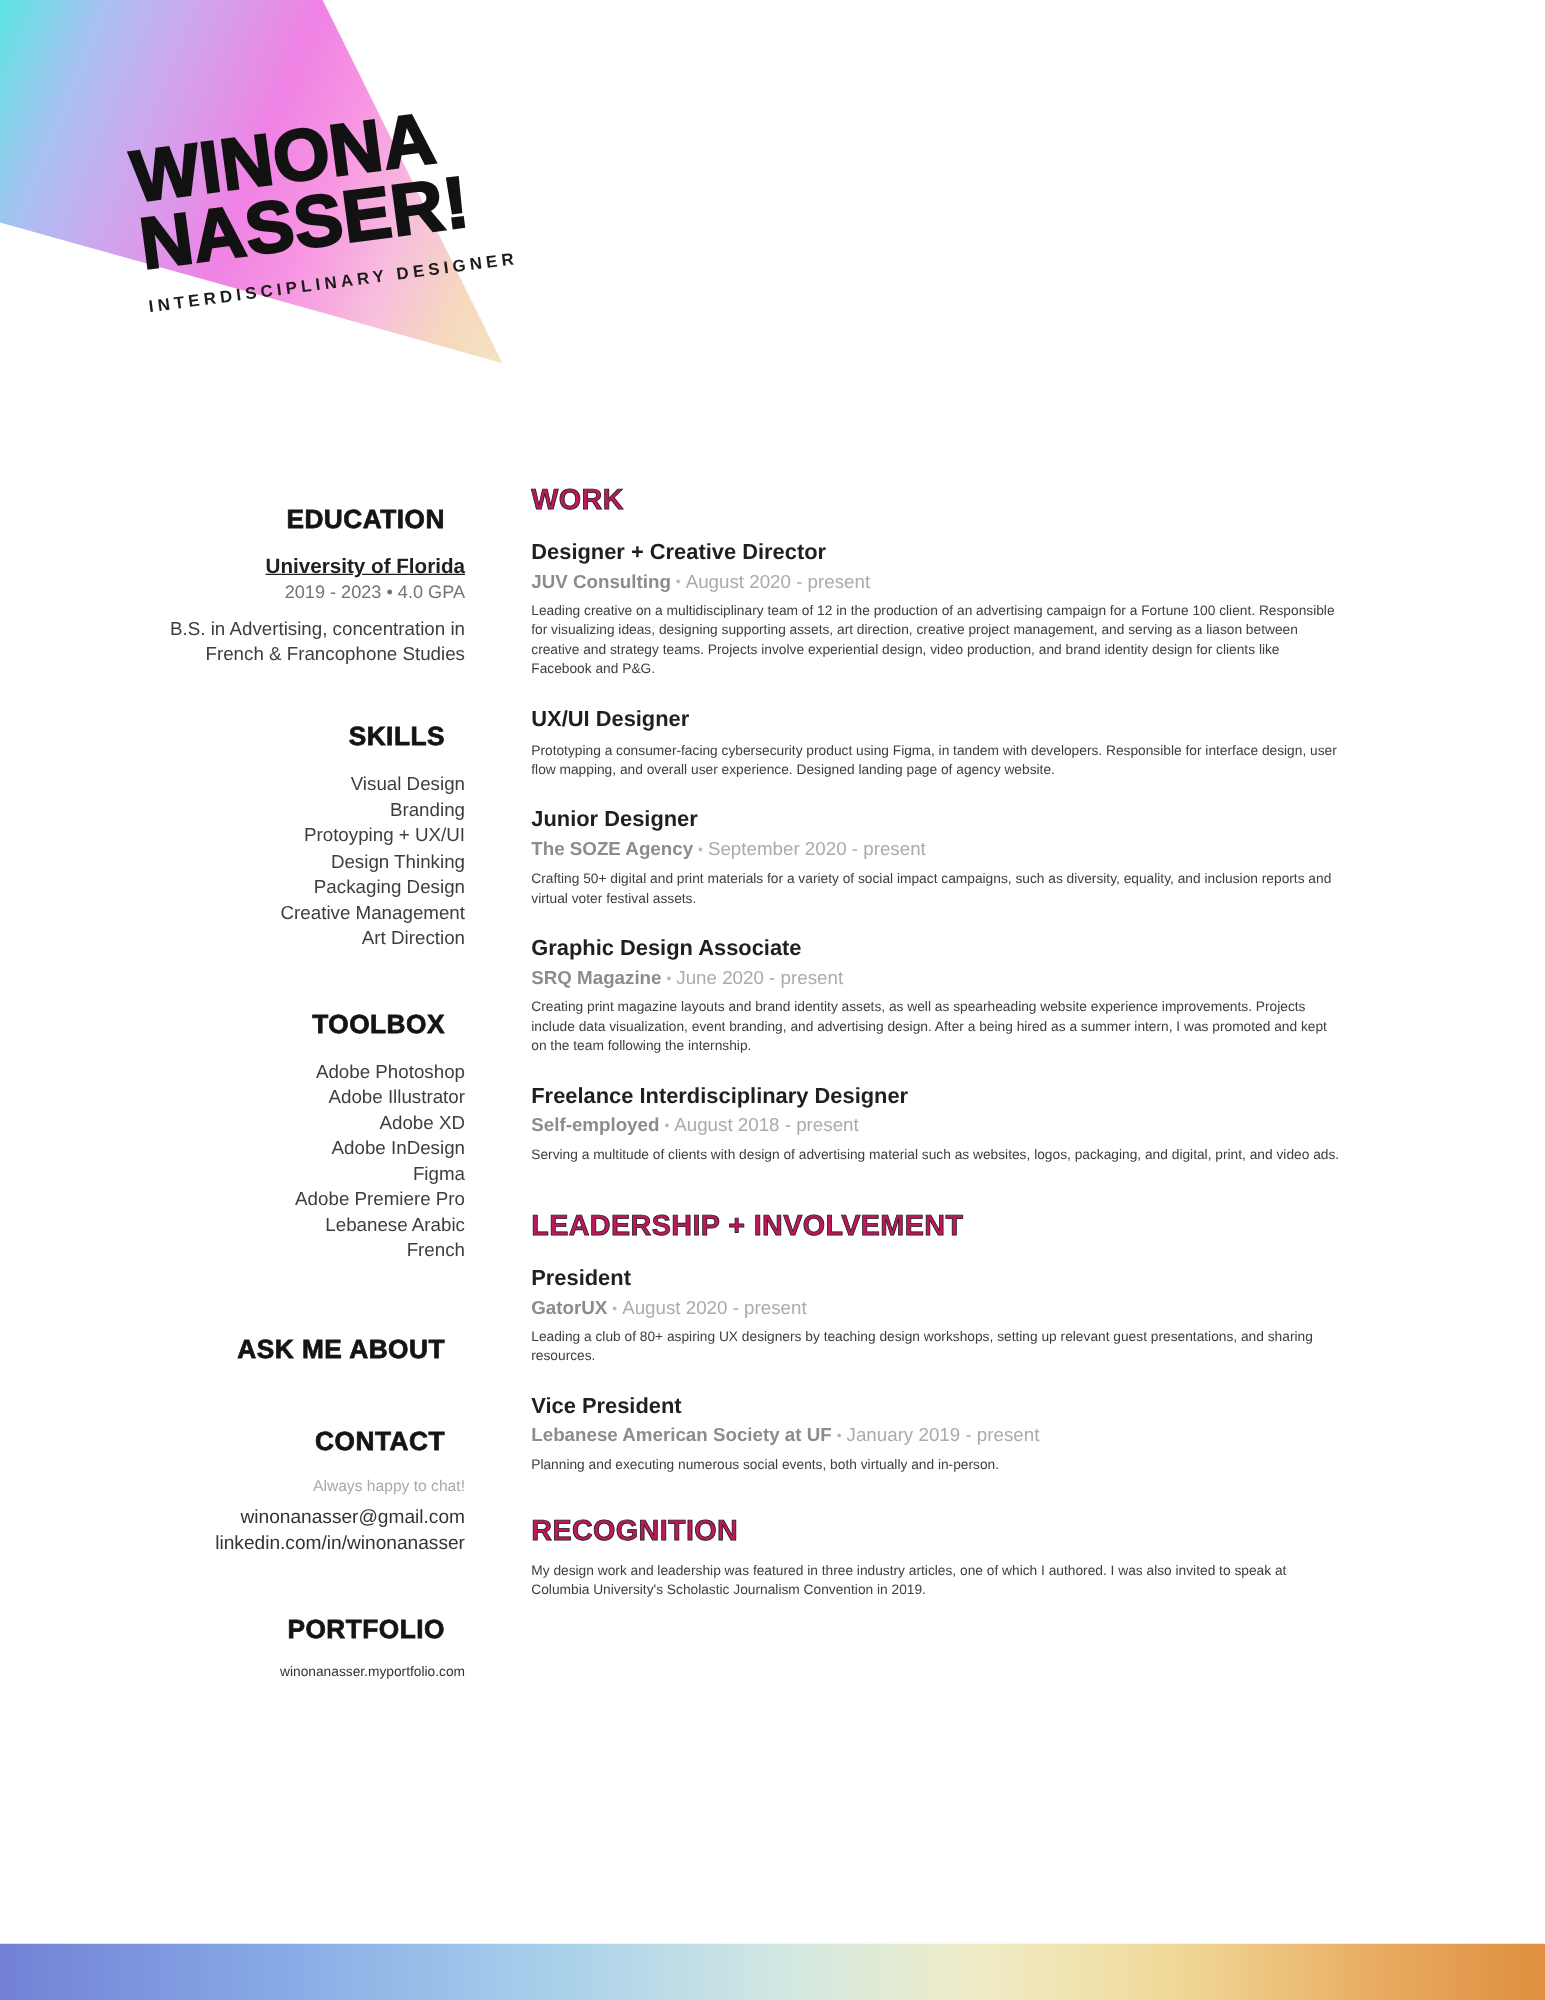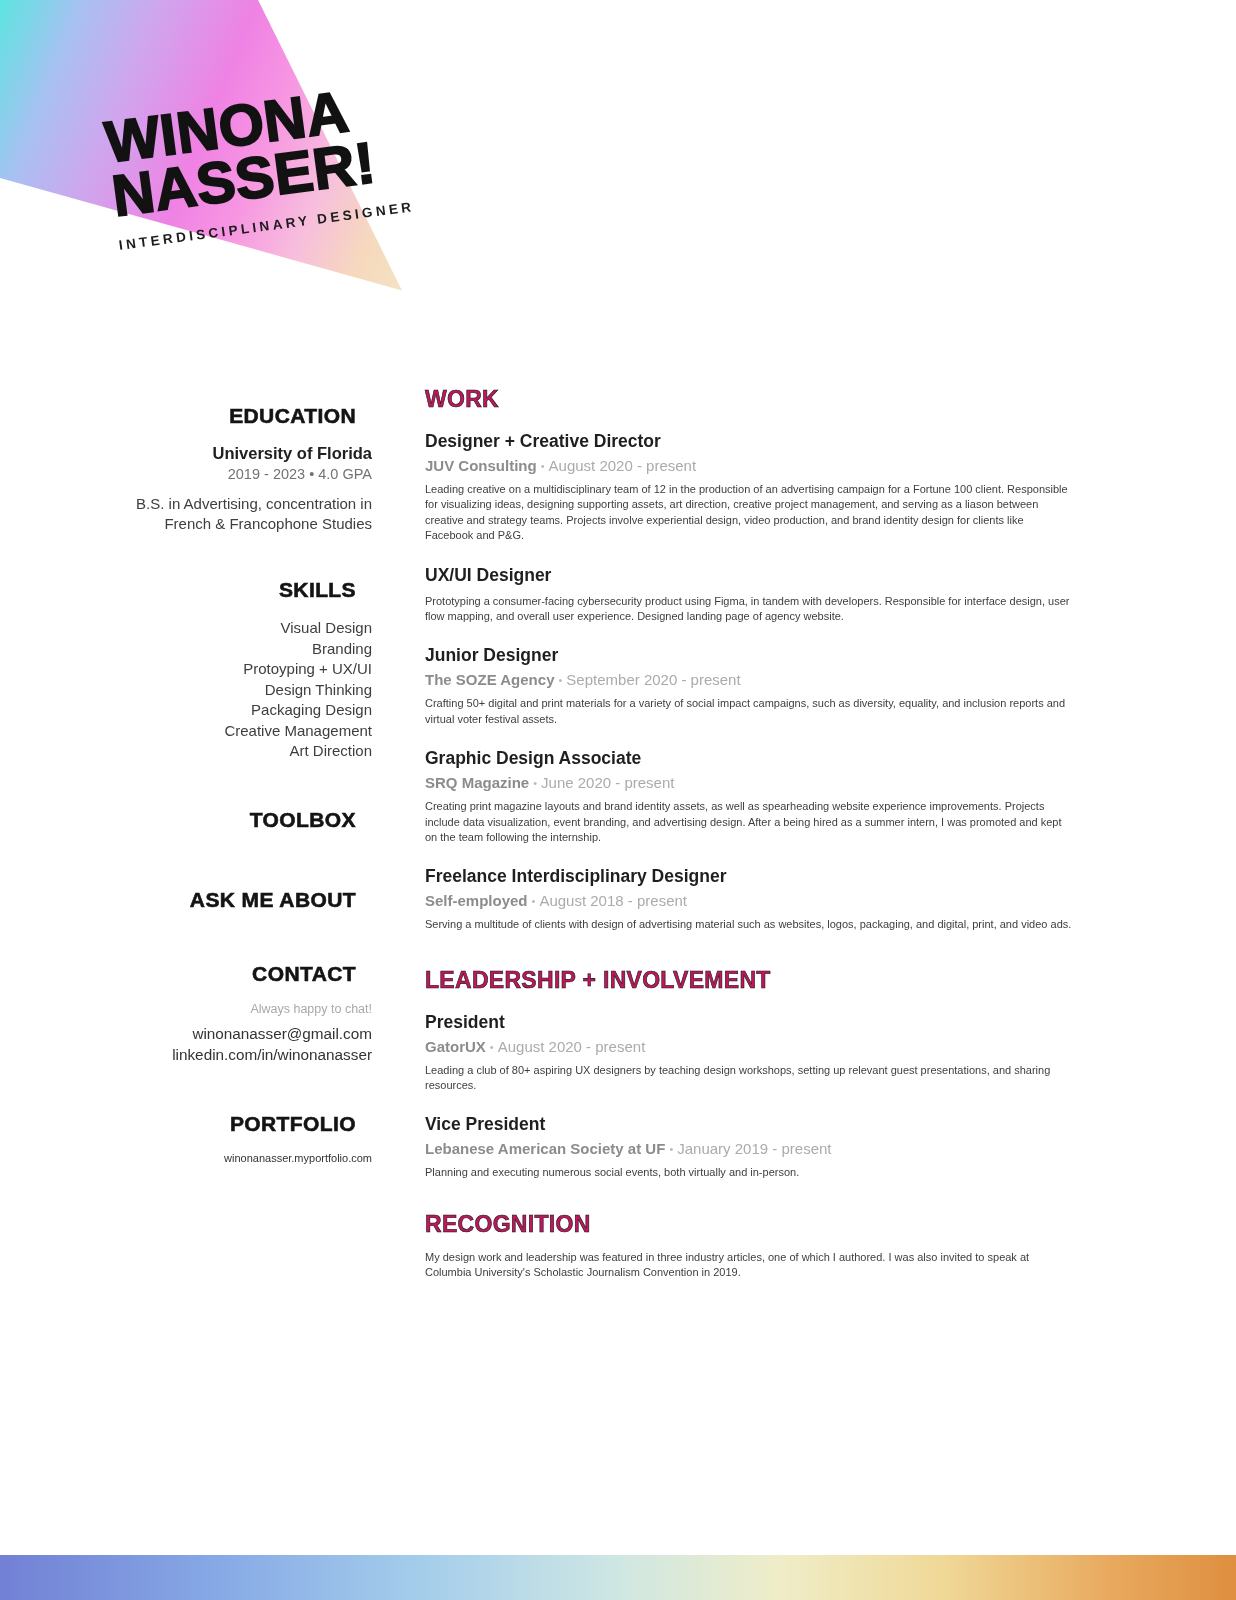--- a/index.html
+++ b/index.html
@@ -37,21 +37,21 @@
 
   
   .sidebar{
     position:absolute;top:388px;left:100px;width:272px;
     text-align:right;
   }
   .side-heading{
     margin:16px;font-size:21px;font-weight:900;letter-spacing:0.4px;
     color:#141414;-webkit-text-stroke:0.6px #141414;
   }
-  .school{margin-top:16px;font-size:16.5px;font-weight:700;color:#202020;}
+  .school{margin-top:16px;font-size:16.5px;font-weight:700;color:#202020;text-decoration:underline;}
   .side-meta{margin-top:3px;font-size:14.5px;color:#737373;}
   .side-text{margin:12px 0 0 0;font-size:15px;line-height:1.34;color:#3e3e3e;}
   .side-list{list-style:none;margin:15px 0 0 0;padding:0;
     font-size:15px;line-height:20.5px;color:#3e3e3e;}
   .mt-skills{margin-top:44px;}
   .mt-toolbox{margin-top:46px;}
   .mt-ask{margin-top:56px;}
   .mt-contact{margin-top:50px;}
   .mt-portfolio{margin-top:48px;}
   .contact-note{margin-top:7px;font-size:12.5px;color:#a9a9a9;}
@@ -126,20 +126,30 @@
         <li>Protoyping + UX/UI</li>
         <li>Design Thinking</li>
         <li>Packaging Design</li>
         <li>Creative Management</li>
         <li>Art Direction</li>
       </ul>
     </section>
 
     <section>
       <h2 class="side-heading mt-toolbox">TOOLBOX</h2>
+      <ul class="side-list">
+        <li>Adobe Photoshop</li>
+        <li>Adobe Illustrator</li>
+        <li>Adobe XD</li>
+        <li>Adobe InDesign</li>
+        <li>Figma</li>
+        <li>Adobe Premiere Pro</li>
+        <li>Lebanese Arabic</li>
+        <li>French</li>
+      </ul>
     </section>
 
     <section>
       <h2 class="side-heading mt-ask">ASK ME ABOUT</h2>
     </section>
 
     <section>
       <h2 class="side-heading mt-contact">CONTACT</h2>
       <div class="contact-note">Always happy to chat!</div>
       <div class="contact-line">winonanasser@gmail.com</div>

